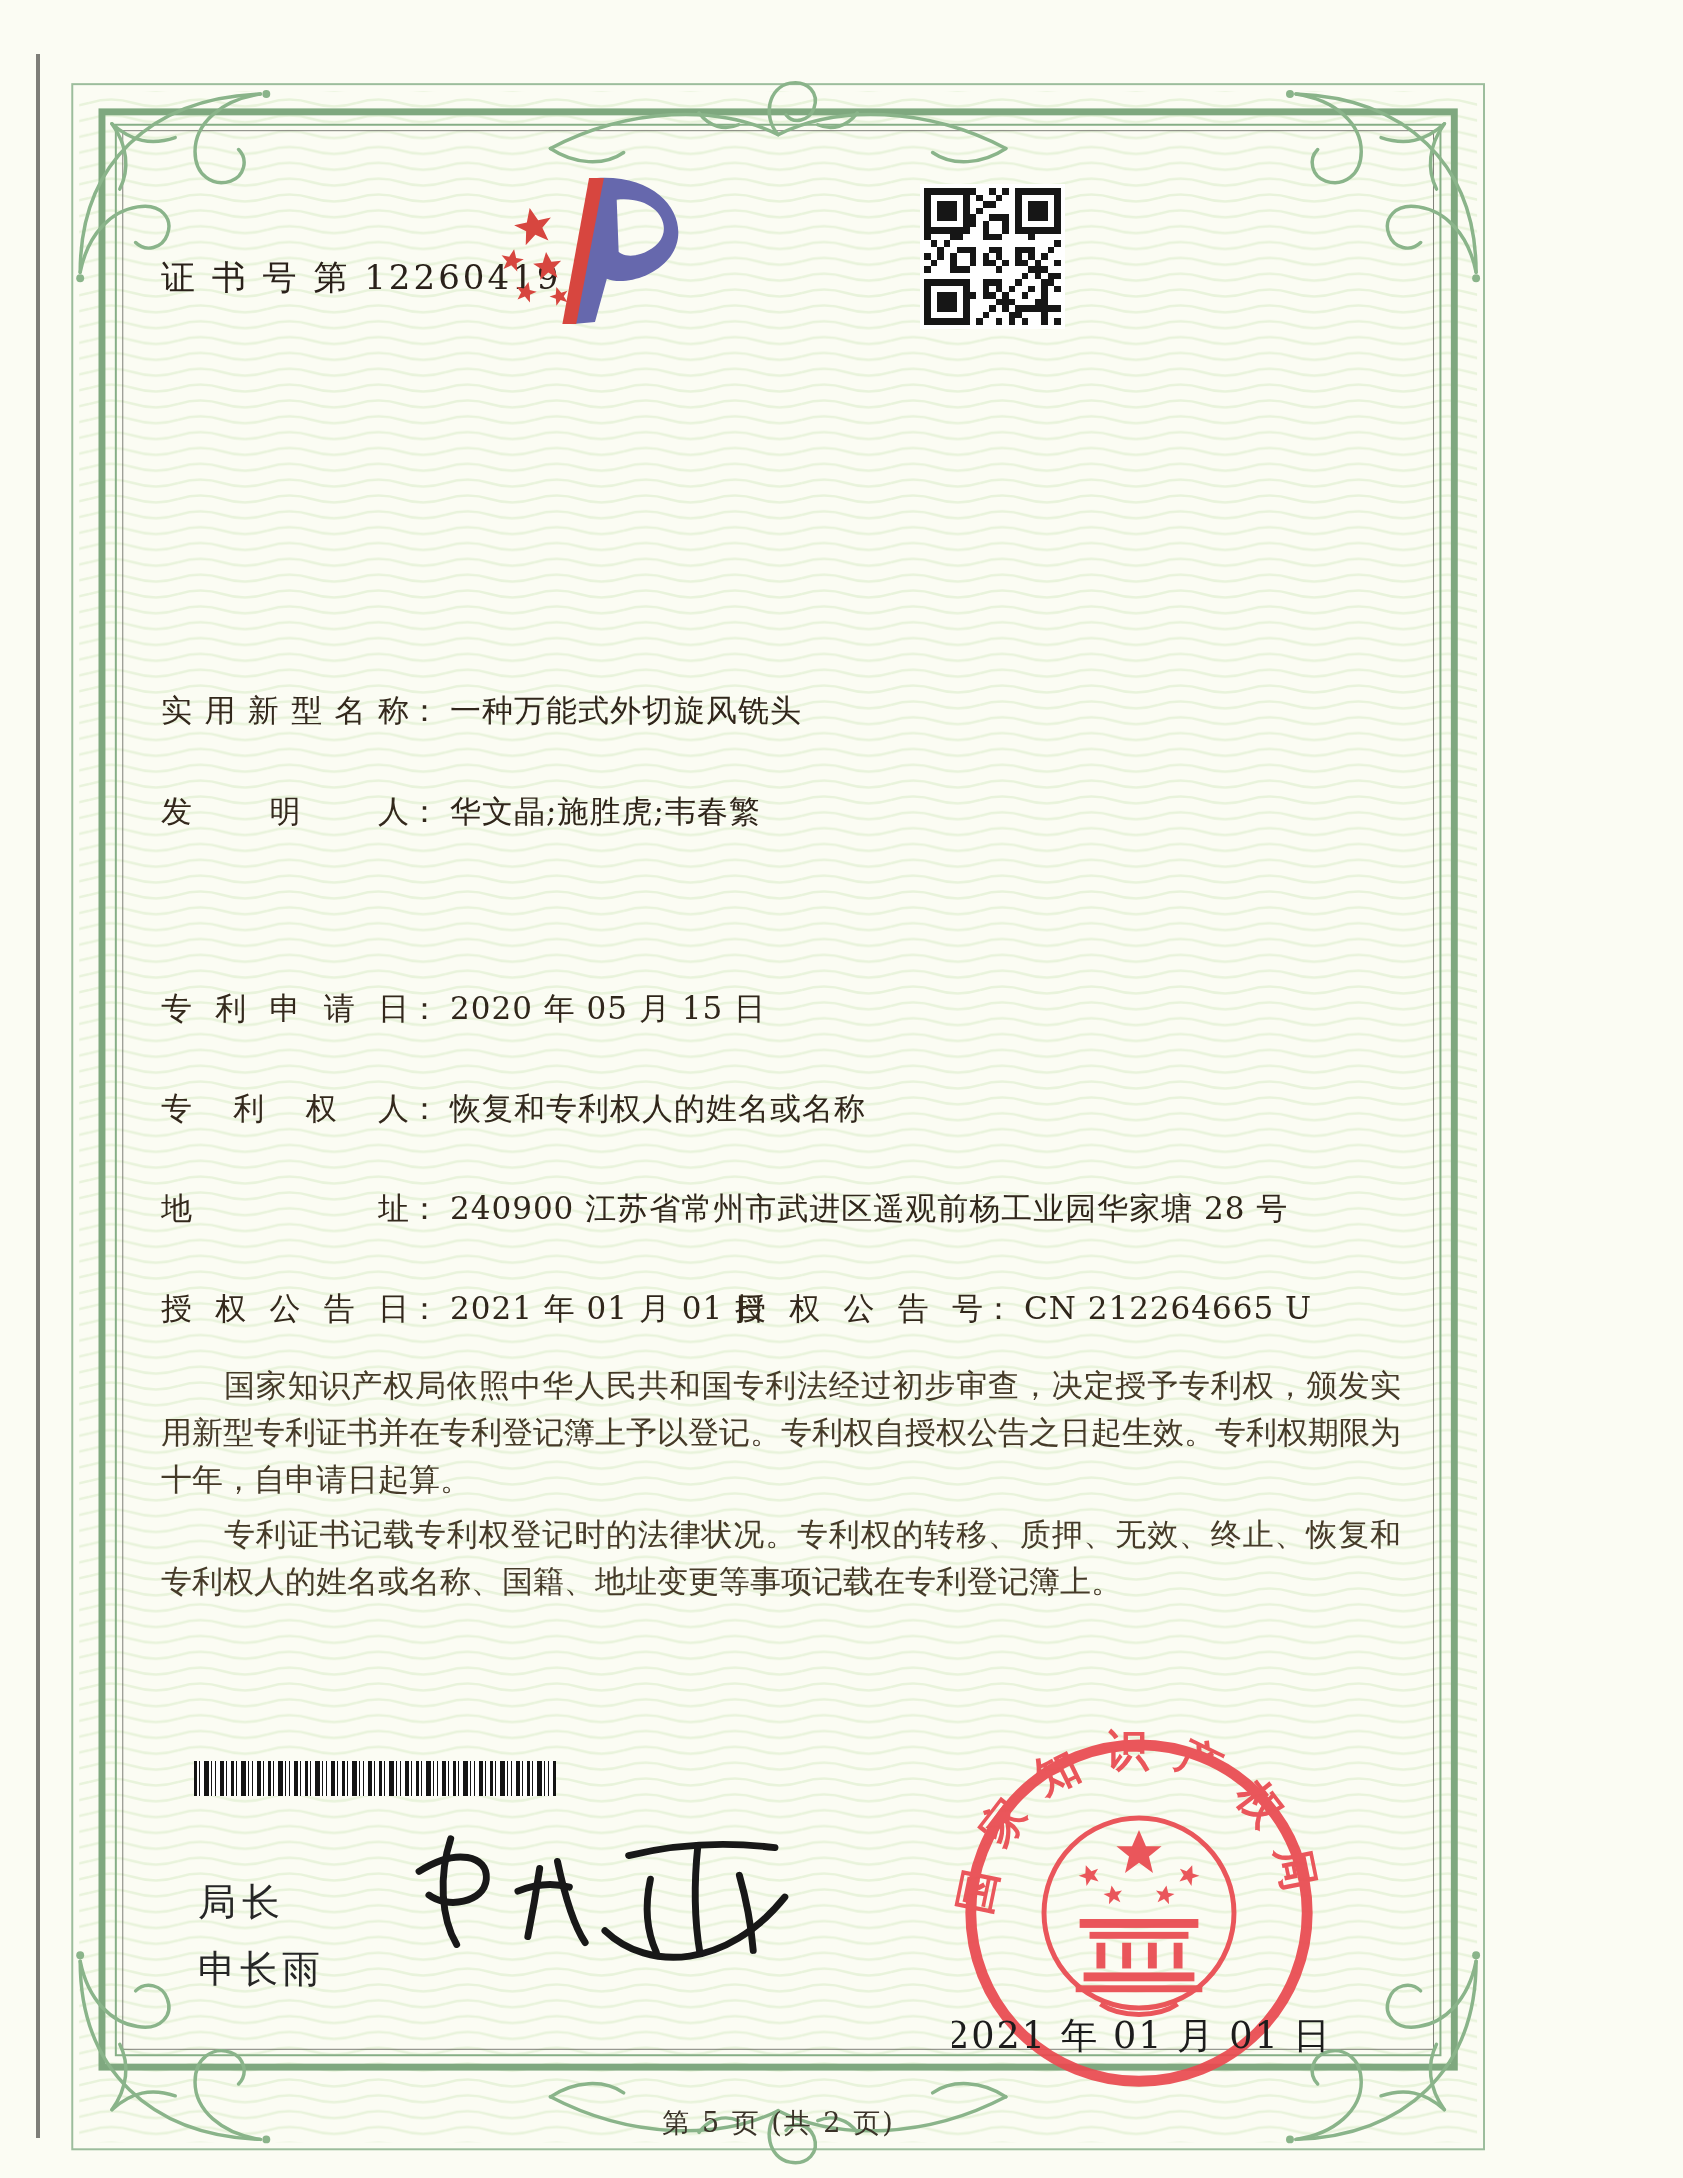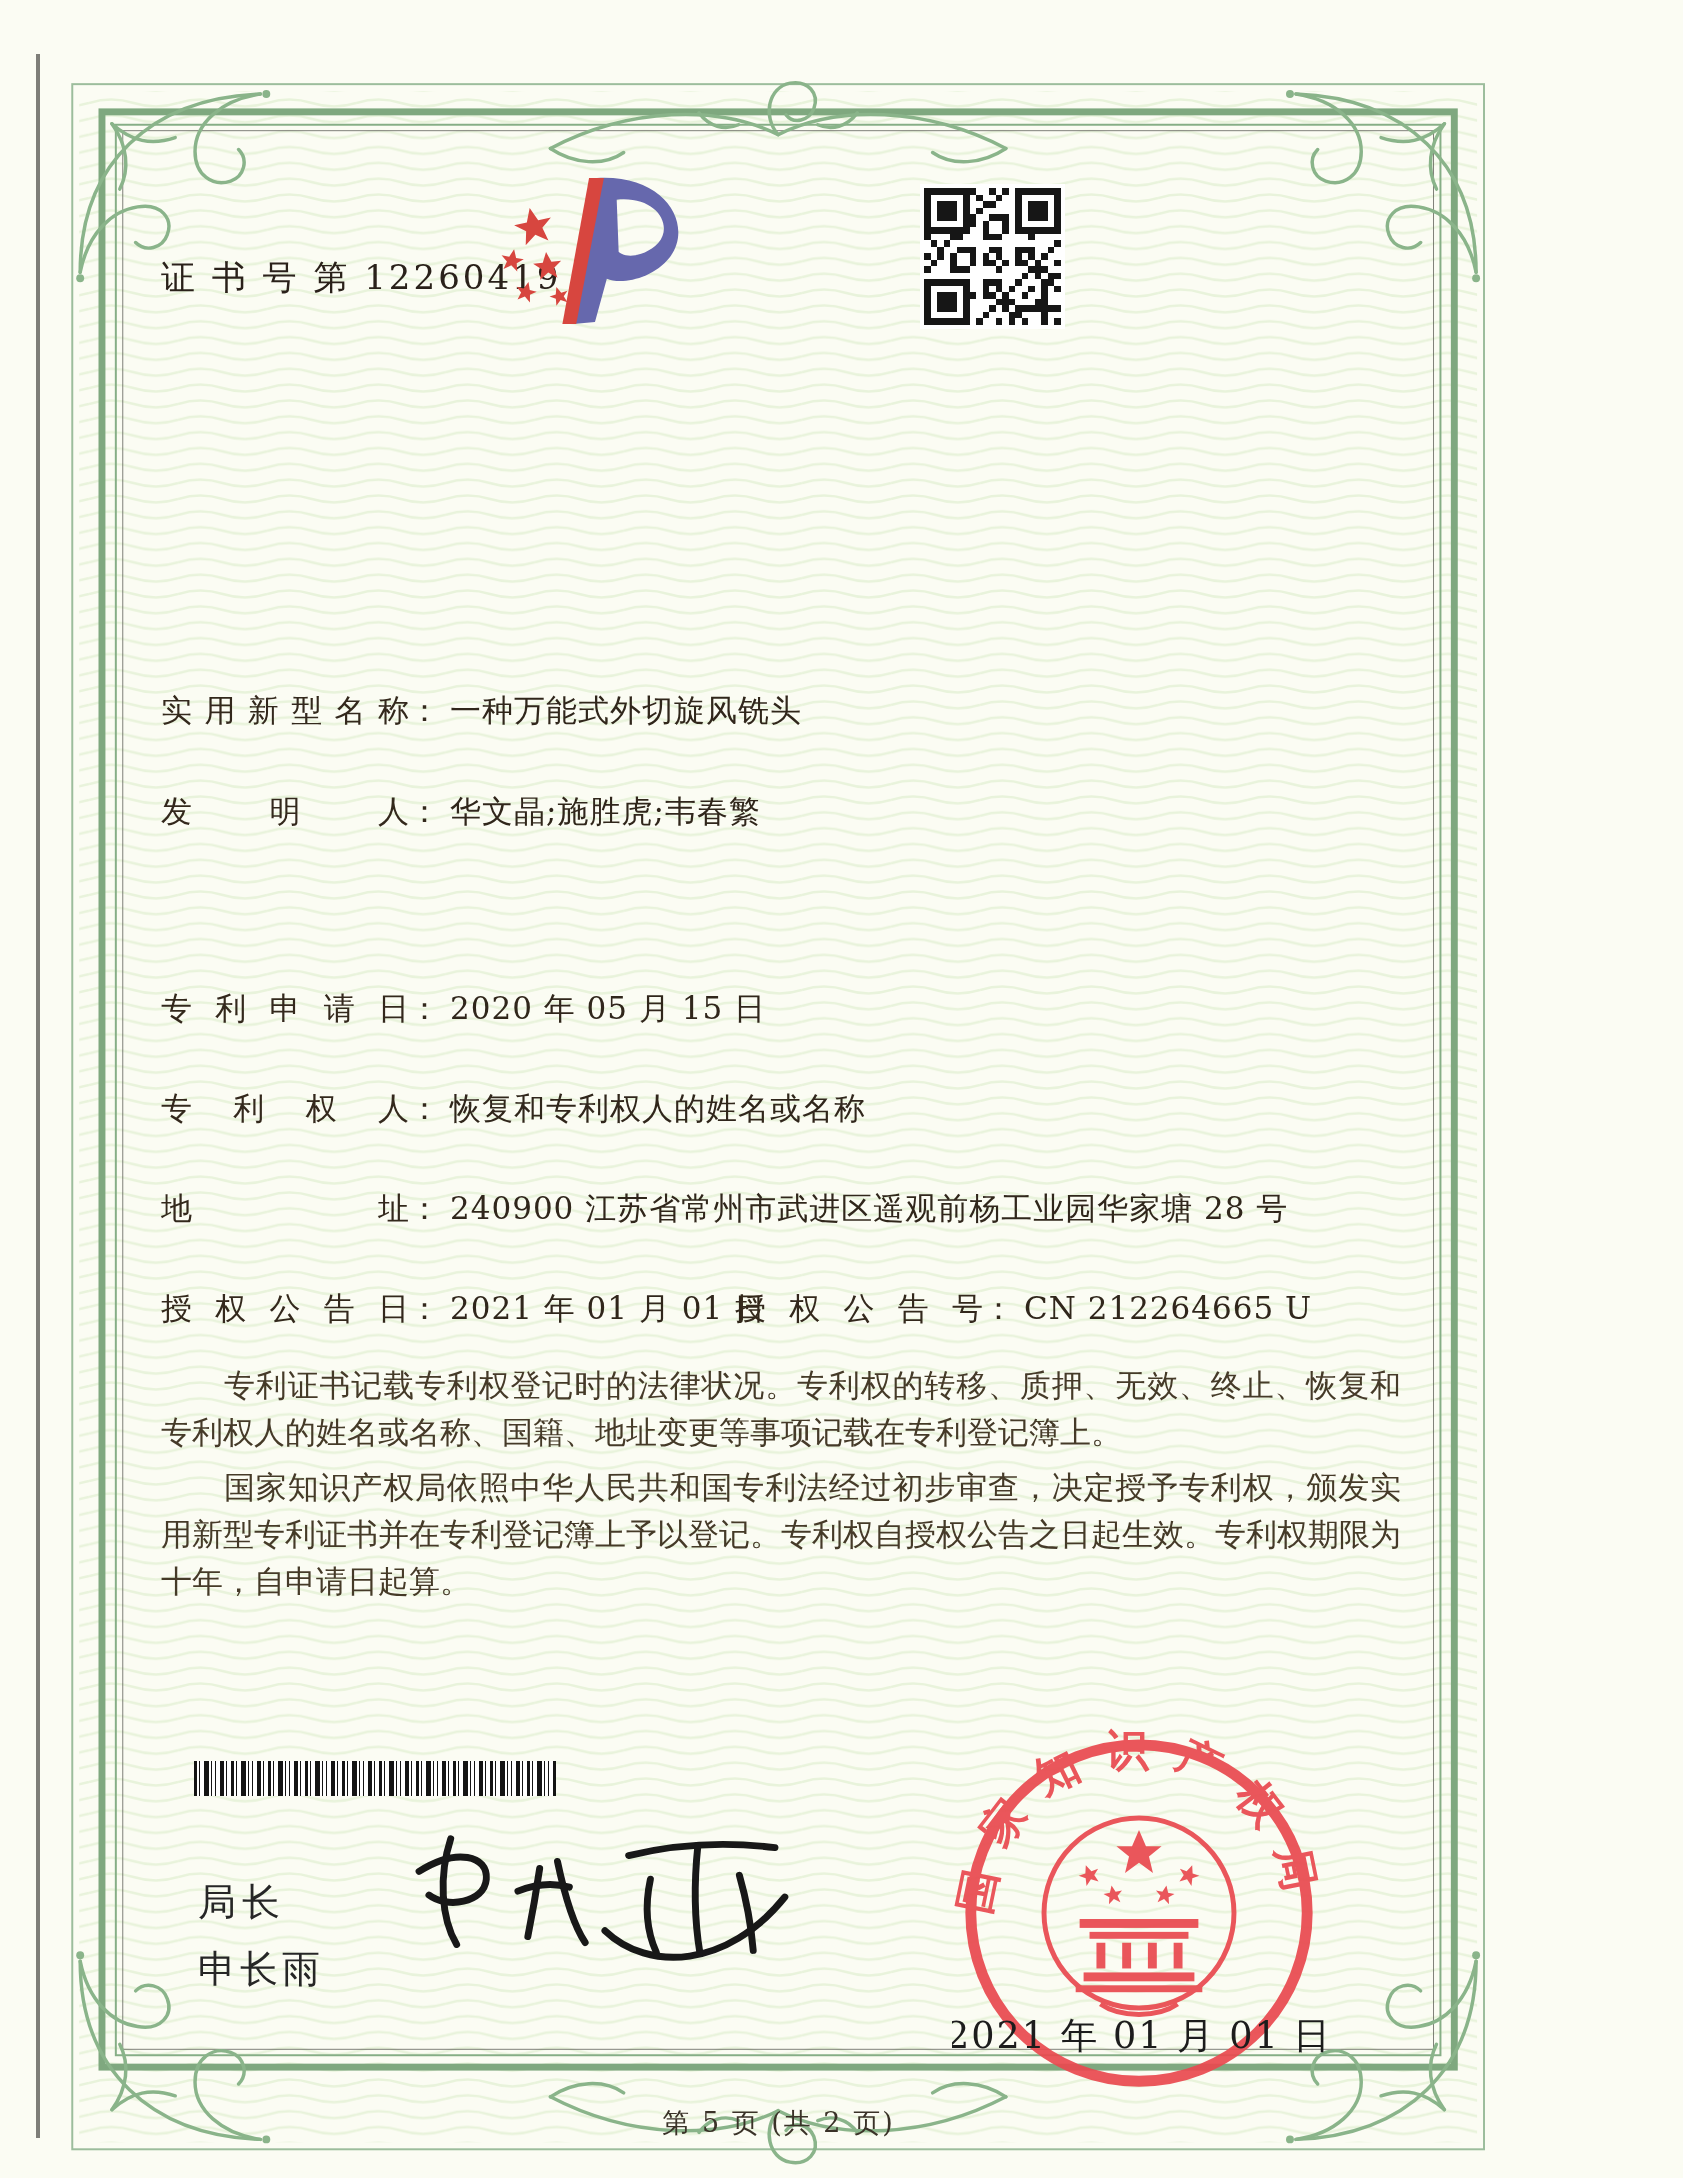--- a/index.html
+++ b/index.html
@@ -332,22 +332,22 @@
     <span class="lab">地址</span><span class="col">：</span><span class="val">240900 江苏省常州市武进区遥观前杨工业园华家塘 28 号</span>
   </div>
   <div class="row" style="top:1288px">
     <span class="lab">授权公告日</span><span class="col">：</span><span class="val">2021 年 01 月 01 日</span>
     <span class="g2">
       <span class="lab">授权公告号</span><span class="col">：</span><span class="val">CN 212264665 U</span>
     </span>
   </div>
 
   <div class="paras">
+    <p>国家知识产权局依照中华人民共和国专利法经过初步审查，决定授予专利权，颁发实用新型专利证书并在专利登记簿上予以登记。专利权自授权公告之日起生效。专利权期限为十年，自申请日起算。</p>
     <p>专利证书记载专利权登记时的法律状况。专利权的转移、质押、无效、终止、恢复和专利权人的姓名或名称、国籍、地址变更等事项记载在专利登记簿上。</p>
-    <p>国家知识产权局依照中华人民共和国专利法经过初步审查，决定授予专利权，颁发实用新型专利证书并在专利登记簿上予以登记。专利权自授权公告之日起生效。专利权期限为十年，自申请日起算。</p>
   </div>
 
   <div class="barcode"></div>
 
   <div class="director-title">局长</div>
   <div class="director-name">申长雨</div>
 
   <svg class="sig-svg" viewBox="0 0 420 175">
     <g fill="none" stroke="#181818" stroke-width="7" stroke-linecap="round" stroke-linejoin="round">
       <path d="M60,25 C48,62 50,105 66,132"></path>

